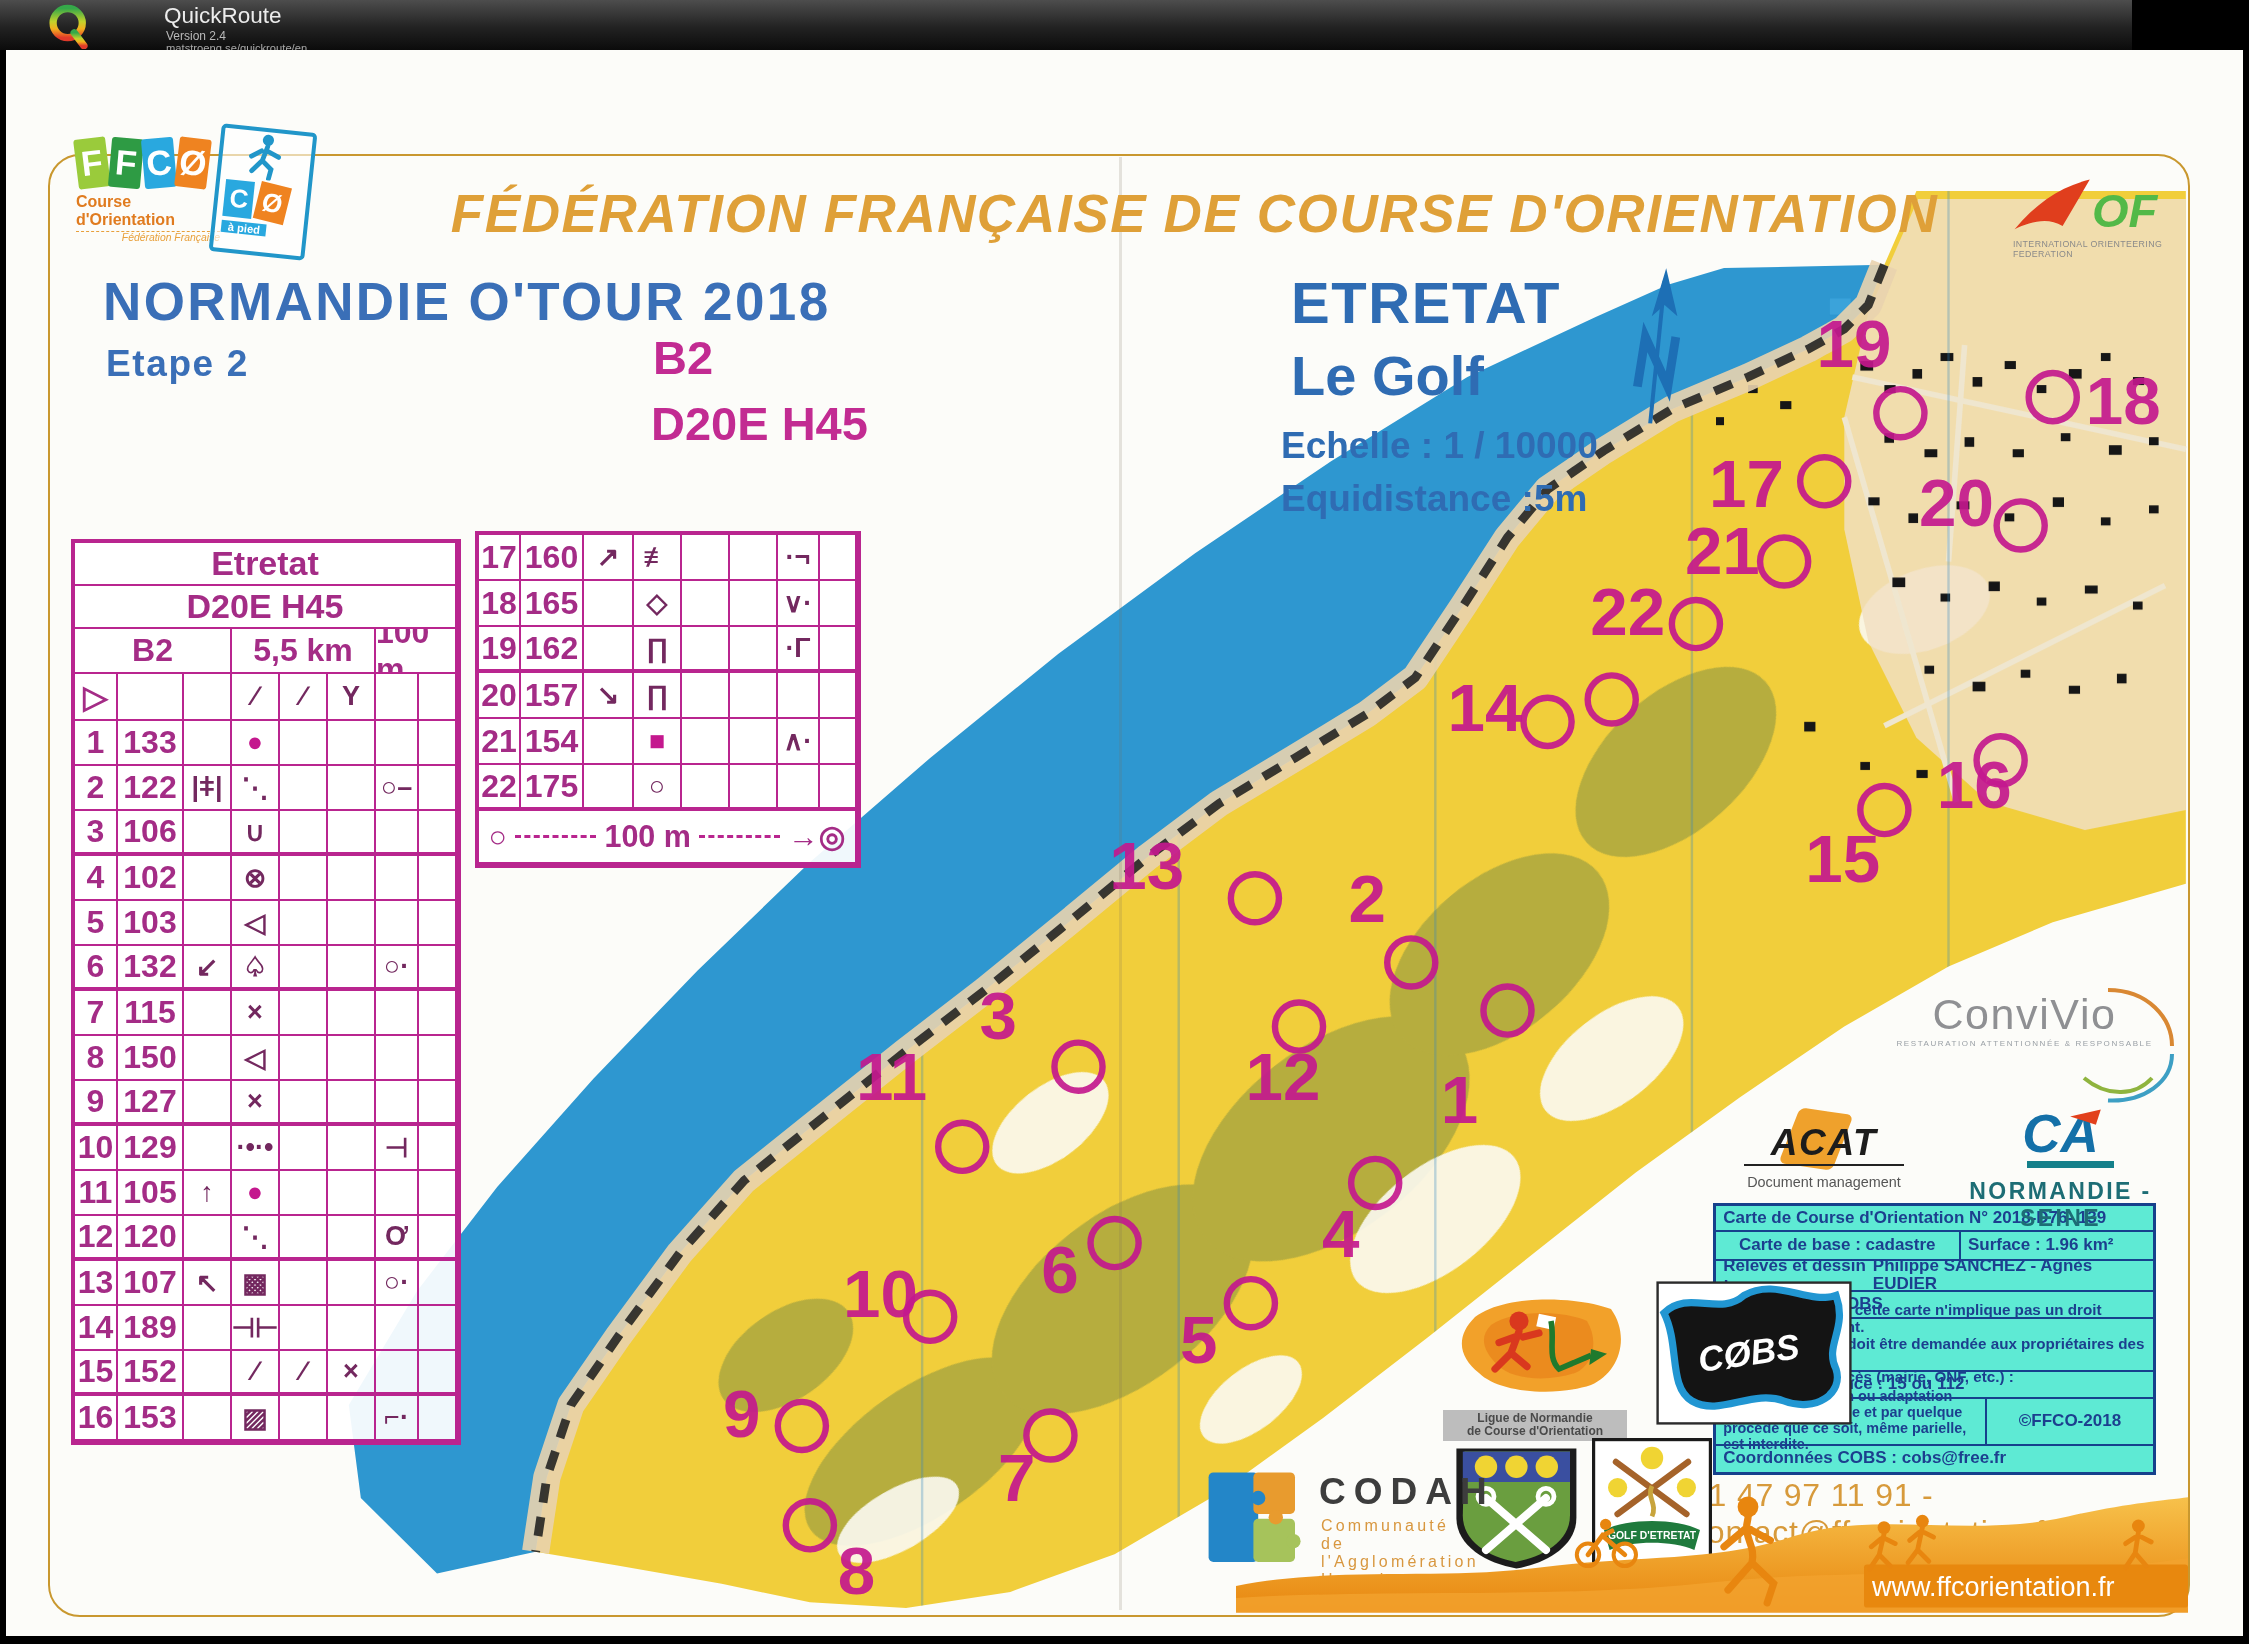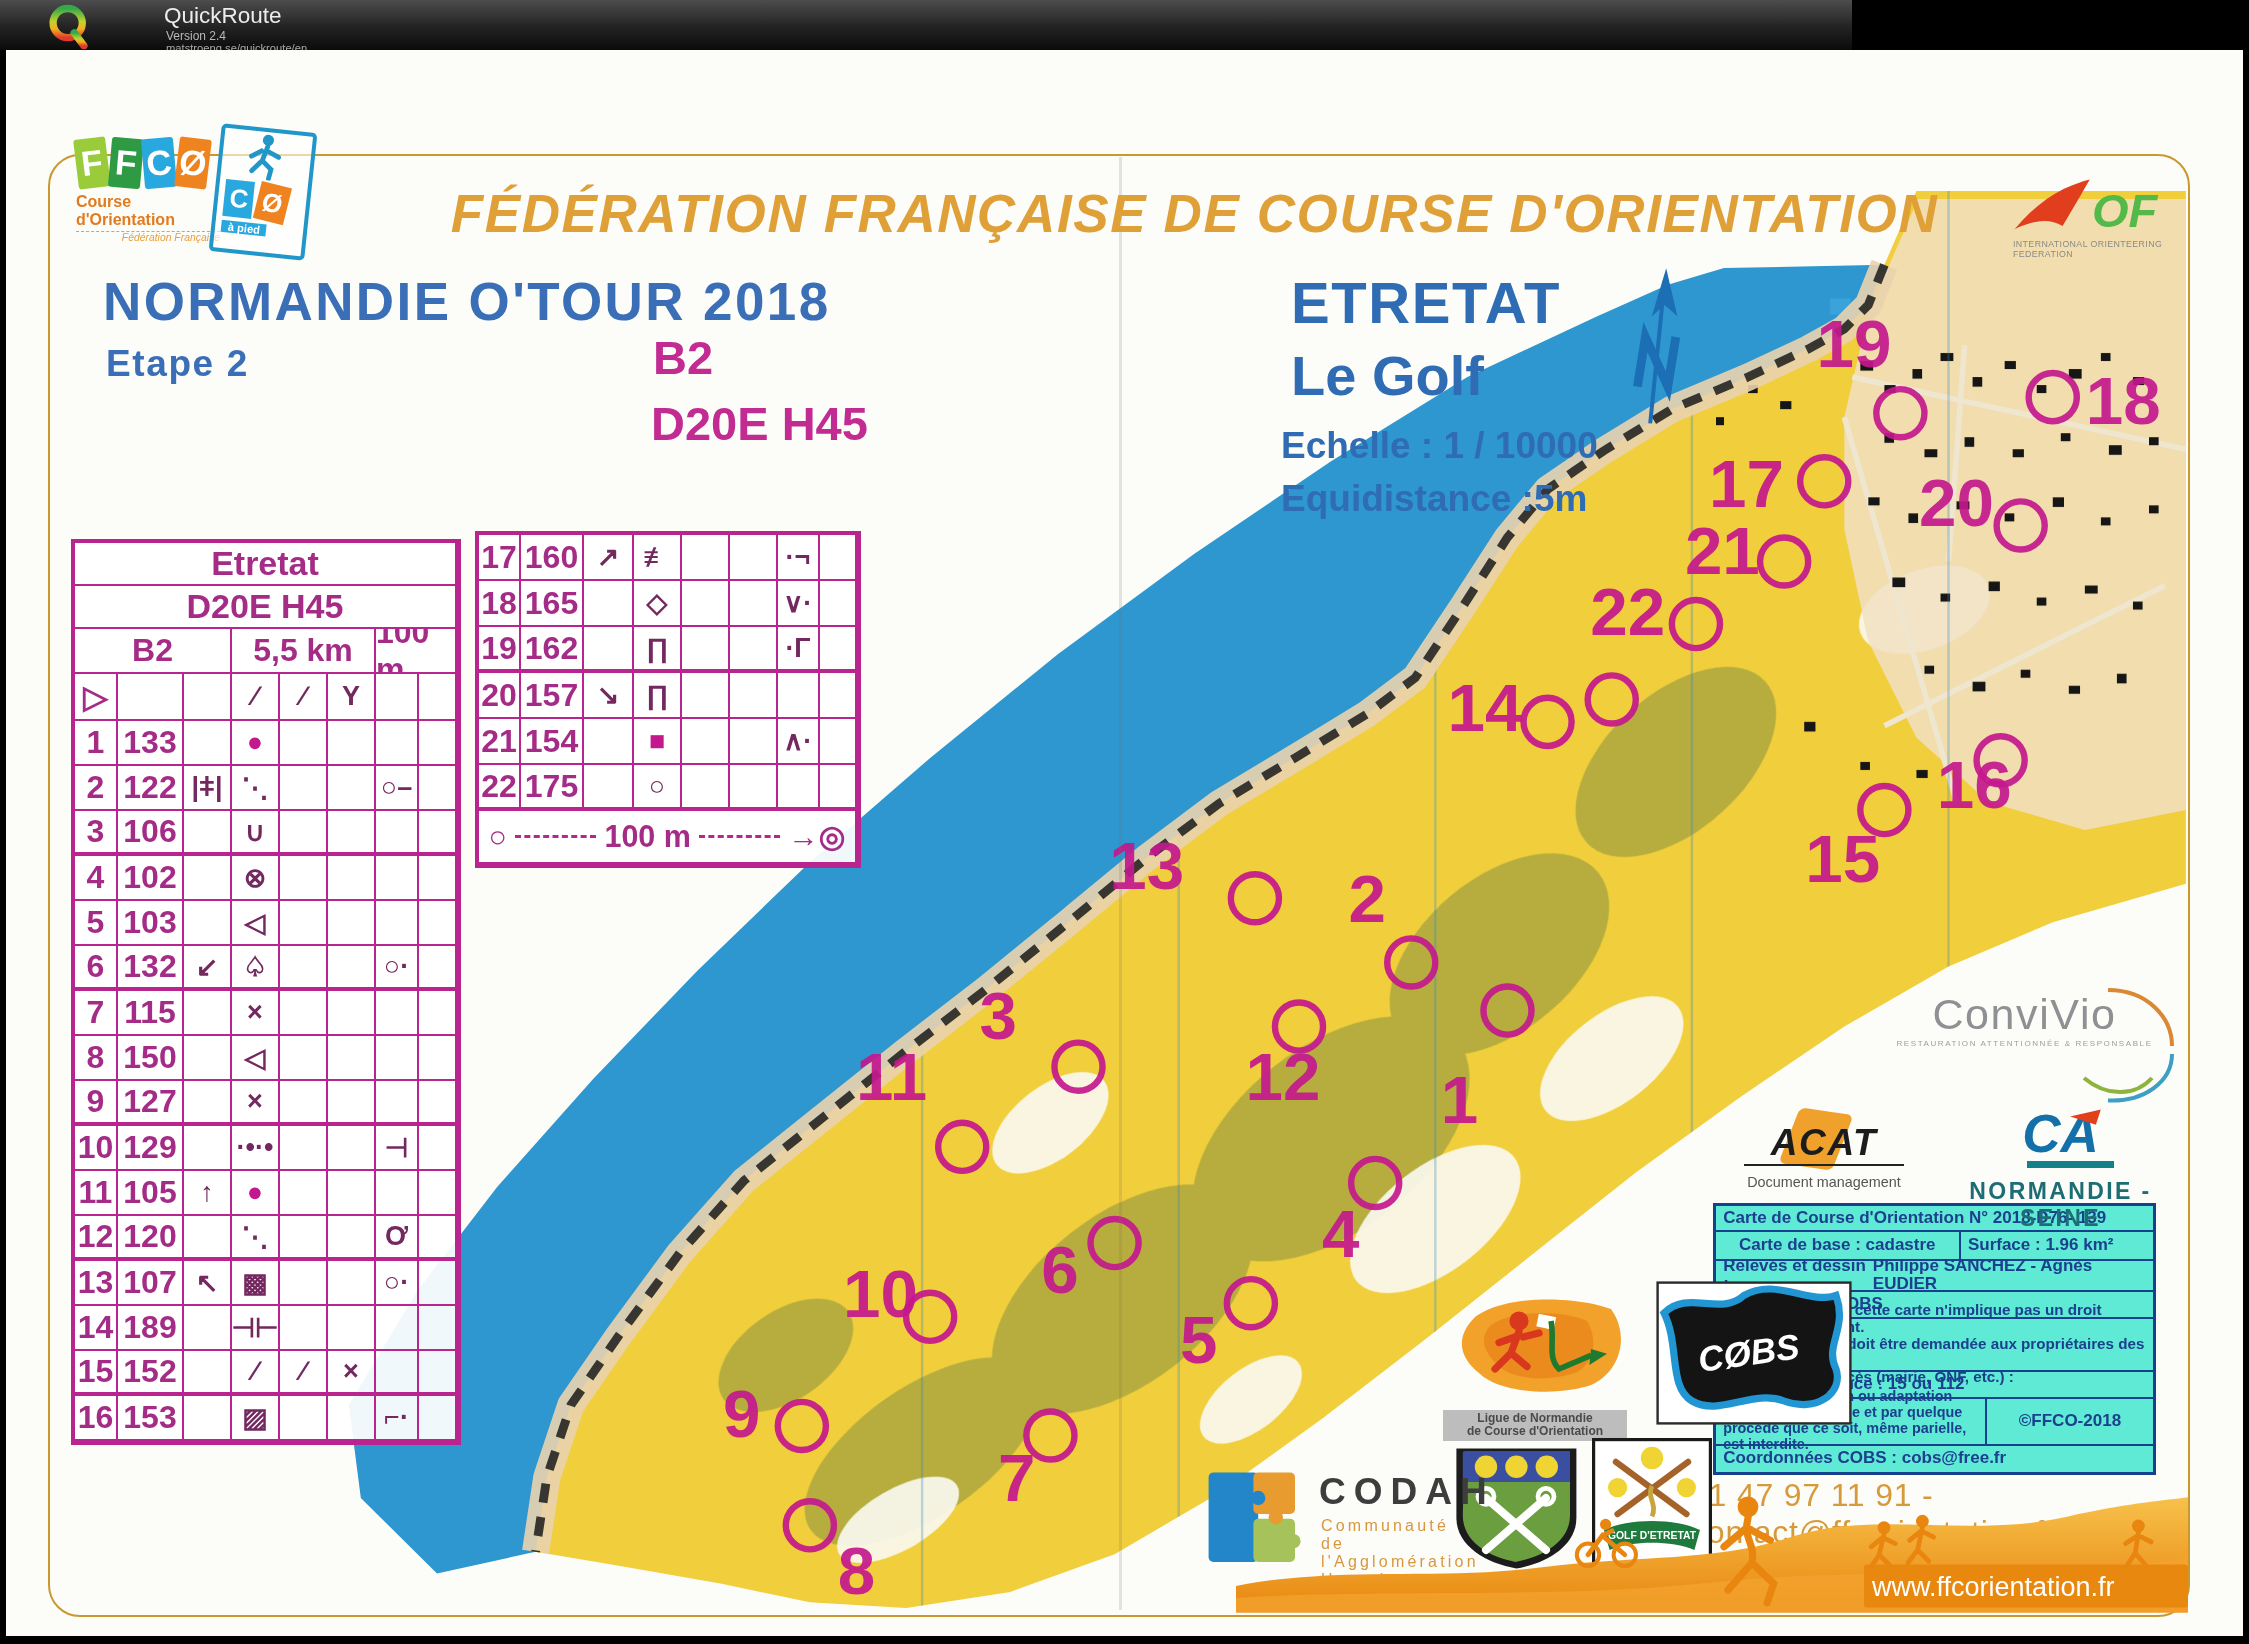--- a/index.html
+++ b/index.html
@@ -1,20 +1,20 @@
 <!DOCTYPE html>
 <html style="font-size:13px"><head>
 <meta charset="utf-8">
 <style>
   html,body{margin:0;padding:0}
   body{width:2250px;height:1645px;background:#000;position:relative;overflow:hidden;
        font-family:"Liberation Sans",sans-serif}
   .abs{position:absolute}
   
-  #hdr{position:absolute;left:0;top:0;width:1852px;height:50px;
+  #hdr{position:absolute;left:0;top:0;width:2132px;height:50px;
        background:linear-gradient(180deg,#4d4d4d 0%,#222 55%,#0b0b0b 100%)}
   #hdr .qtitle{position:absolute;left:164px;top:3.2px;font-size:22.5px;color:#ececec}
   #hdr .qver{position:absolute;left:166px;top:29px;font-size:12px;color:#b9b9b9}
   #hdr .qurl{position:absolute;left:166px;top:42px;font-size:11.2px;color:#a9a9a9}
   
   #doc{position:absolute;left:6.4px;top:50px;width:2237px;height:1586px;background:#fcfcf9}
   #gold{position:absolute;left:48px;top:154px;width:2138px;height:1459px;
         border:2.4px solid #c9982f;border-radius:32px}
   #fold{position:absolute;left:1119px;top:157px;width:3.2px;height:1453px;background:rgba(120,110,90,.18)}
   

